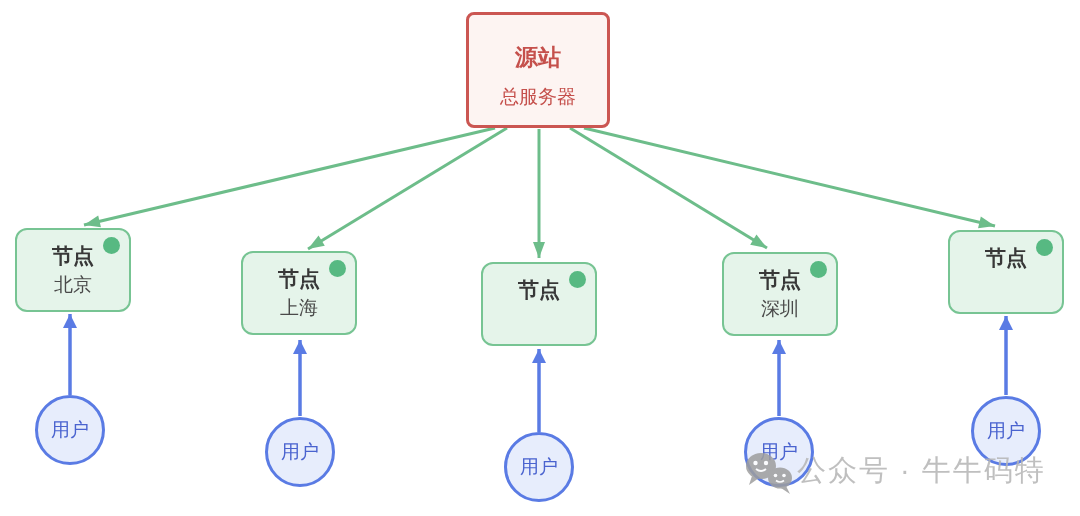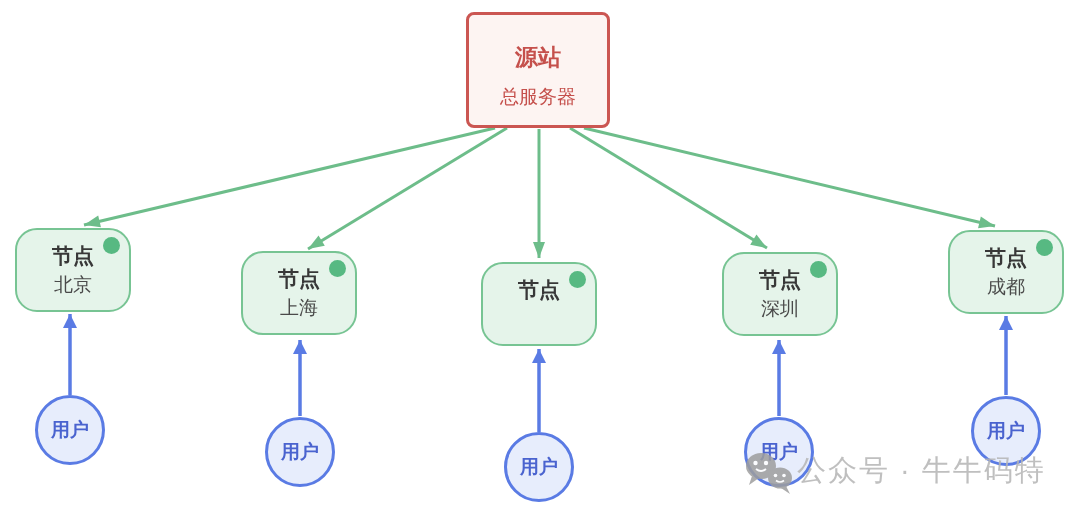--- a/index.html
+++ b/index.html
@@ -19,30 +19,30 @@
   .arrow-green-fill{fill:var(--edge-green);}
   .arrow-blue-fill{fill:var(--edge-blue);}
 
   .source{position:absolute;left:466px;top:12px;width:144px;height:116px;box-sizing:border-box;
     background:var(--source-fill);border:3px solid var(--source-border);border-radius:8px;
     text-align:center;padding-top:25px;}
   .source-title{font-size:23px;font-weight:bold;color:var(--source-text);line-height:34px;}
   .source-subtitle{font-size:19px;color:var(--source-text);line-height:30px;margin-top:8px;}
 
   .node{position:absolute;width:116px;height:84px;box-sizing:border-box;
-    background:var(--node-fill);border:2.5px solid var(--node-border);border-radius:22px;
+    background:var(--node-fill);border:2.5px solid var(--node-border);border-radius:12px;
     text-align:center;padding-top:11px;}
   .node .dot{position:absolute;right:9px;top:7px;width:17px;height:17px;border-radius:50%;
     background:var(--node-dot);}
   .node-title{font-size:21px;font-weight:bold;color:var(--node-title-text);line-height:30px;}
   .node-city{font-size:19px;color:var(--node-city-text);line-height:28px;}
 
   .user{position:absolute;width:70px;height:70px;box-sizing:border-box;border-radius:50%;
     background:var(--user-fill);border:3px solid var(--user-border);
-    display:flex;align-items:center;justify-content:center;font-weight:bold;}
+    display:flex;align-items:center;justify-content:center;}
   .user span{font-size:19px;color:var(--user-text);}
 
   .watermark{position:absolute;left:743px;top:451px;display:flex;opacity:0.85;}
   .watermark .wm-icon{width:54px;height:46px;flex:0 0 auto;}
   .watermark .wm-text{font-size:29px;color:var(--watermark-text);letter-spacing:2px;white-space:nowrap;}
 </style>
 </head>
 <body>
 
 <div class="stage">
@@ -89,21 +89,20 @@
     <div class="node-title">节点</div>
   </div>
   <div class="node" style="left:722px;top:252px">
     <span class="dot"></span>
     <div class="node-title">节点</div>
     <div class="node-city">深圳</div>
   </div>
   <div class="node" style="left:948px;top:230px">
     <span class="dot"></span>
     <div class="node-title">节点</div>
-    <div class="node-city">成都</div>
   </div>
 
   <div class="user" style="left:35px;top:395px">
     <span>用户</span>
   </div>
   <div class="user" style="left:265px;top:417px">
     <span>用户</span>
   </div>
   <div class="user" style="left:504px;top:432px">
     <span>用户</span>

